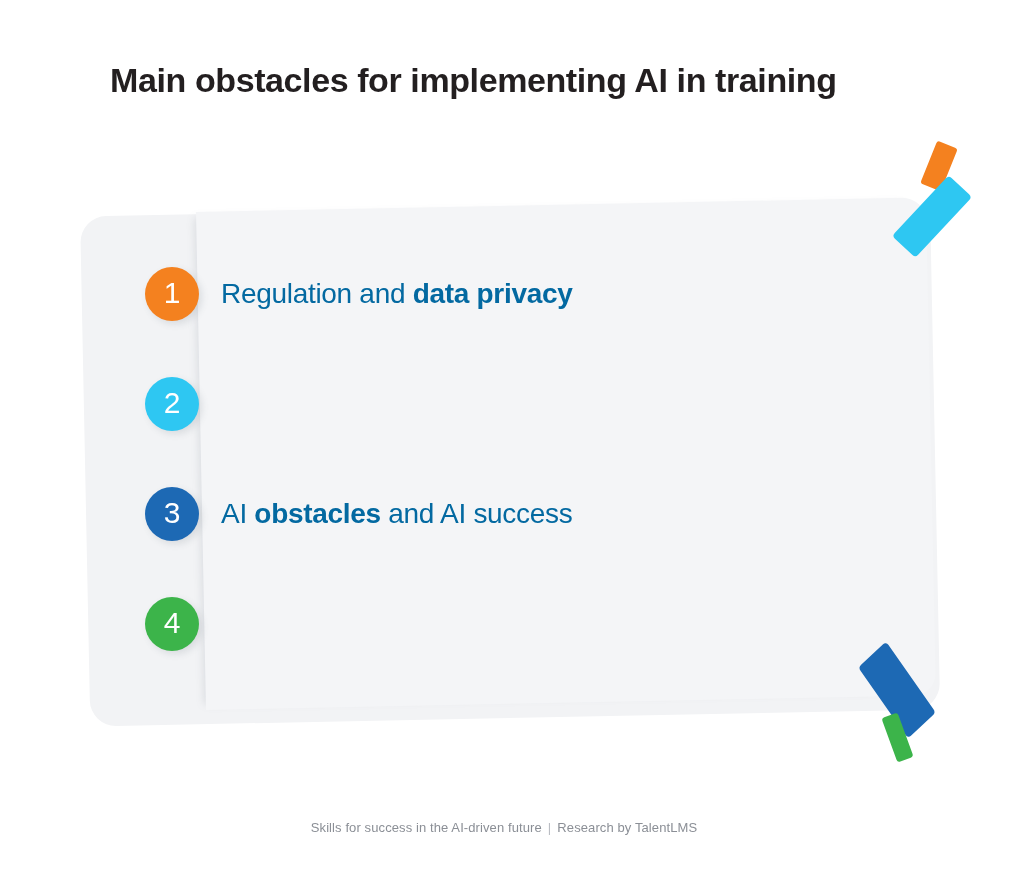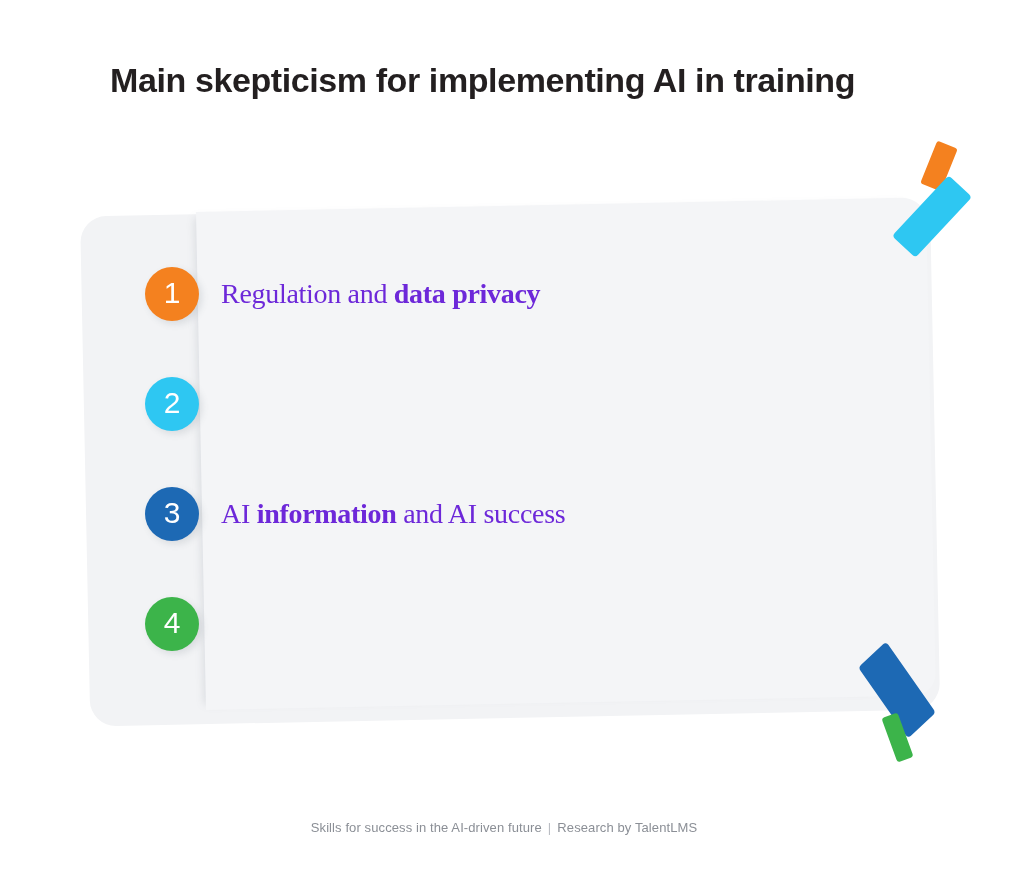--- a/index.html
+++ b/index.html
@@ -98,26 +98,25 @@
     line-height: 1;
     position: relative;
     z-index: 3;
     box-shadow: 3px 3px 7px rgba(90,100,115,0.16);
   }
   .badge span { position: relative; top: -1px; }
 
   .row-label {
     margin-left: 22px;
     font-size: 28px;
-    color: #6d28d9;
+    color: #0369a1;
     letter-spacing: -0.3px;
     white-space: nowrap;
     position: relative;
     z-index: 3;
-    font-family: Liberation Serif, serif;
   }
   .row-label b { font-weight: bold; }
 
   
   .mark { position: absolute; }
 
   .mark-orange {
     left: 928px;
     top: 143px;
     width: 22px;
@@ -168,21 +167,21 @@
   .footer .sep { margin: 0 6px; color: #b9bcc2; }
 </style>
 </head>
 <body>
 
 <div class="card-wrap">
   <div class="card"></div>
   <div class="fold-panel"></div>
 </div>
 
-<div class="title">Main skepticism for implementing AI in training</div>
+<div class="title">Main obstacles for implementing AI in training</div>
 
 <div class="list">
 
   <div class="row row-1">
     <div class="badge" style="background:#f4811f">
       <span>1</span>
     </div>
     <div class="row-label">
       <span>Regulation and </span><b>data privacy</b><span></span>
     </div>
@@ -192,21 +191,21 @@
     <div class="badge" style="background:#2ec7f2">
       <span>2</span>
     </div>
   </div>
 
   <div class="row row-3">
     <div class="badge" style="background:#1d69b4">
       <span>3</span>
     </div>
     <div class="row-label">
-      <span>AI </span><b>information</b><span> and AI success</span>
+      <span>AI </span><b>obstacles</b><span> and AI success</span>
     </div>
   </div>
 
   <div class="row row-4">
     <div class="badge" style="background:#3cb44a">
       <span>4</span>
     </div>
   </div>
 
 </div>

